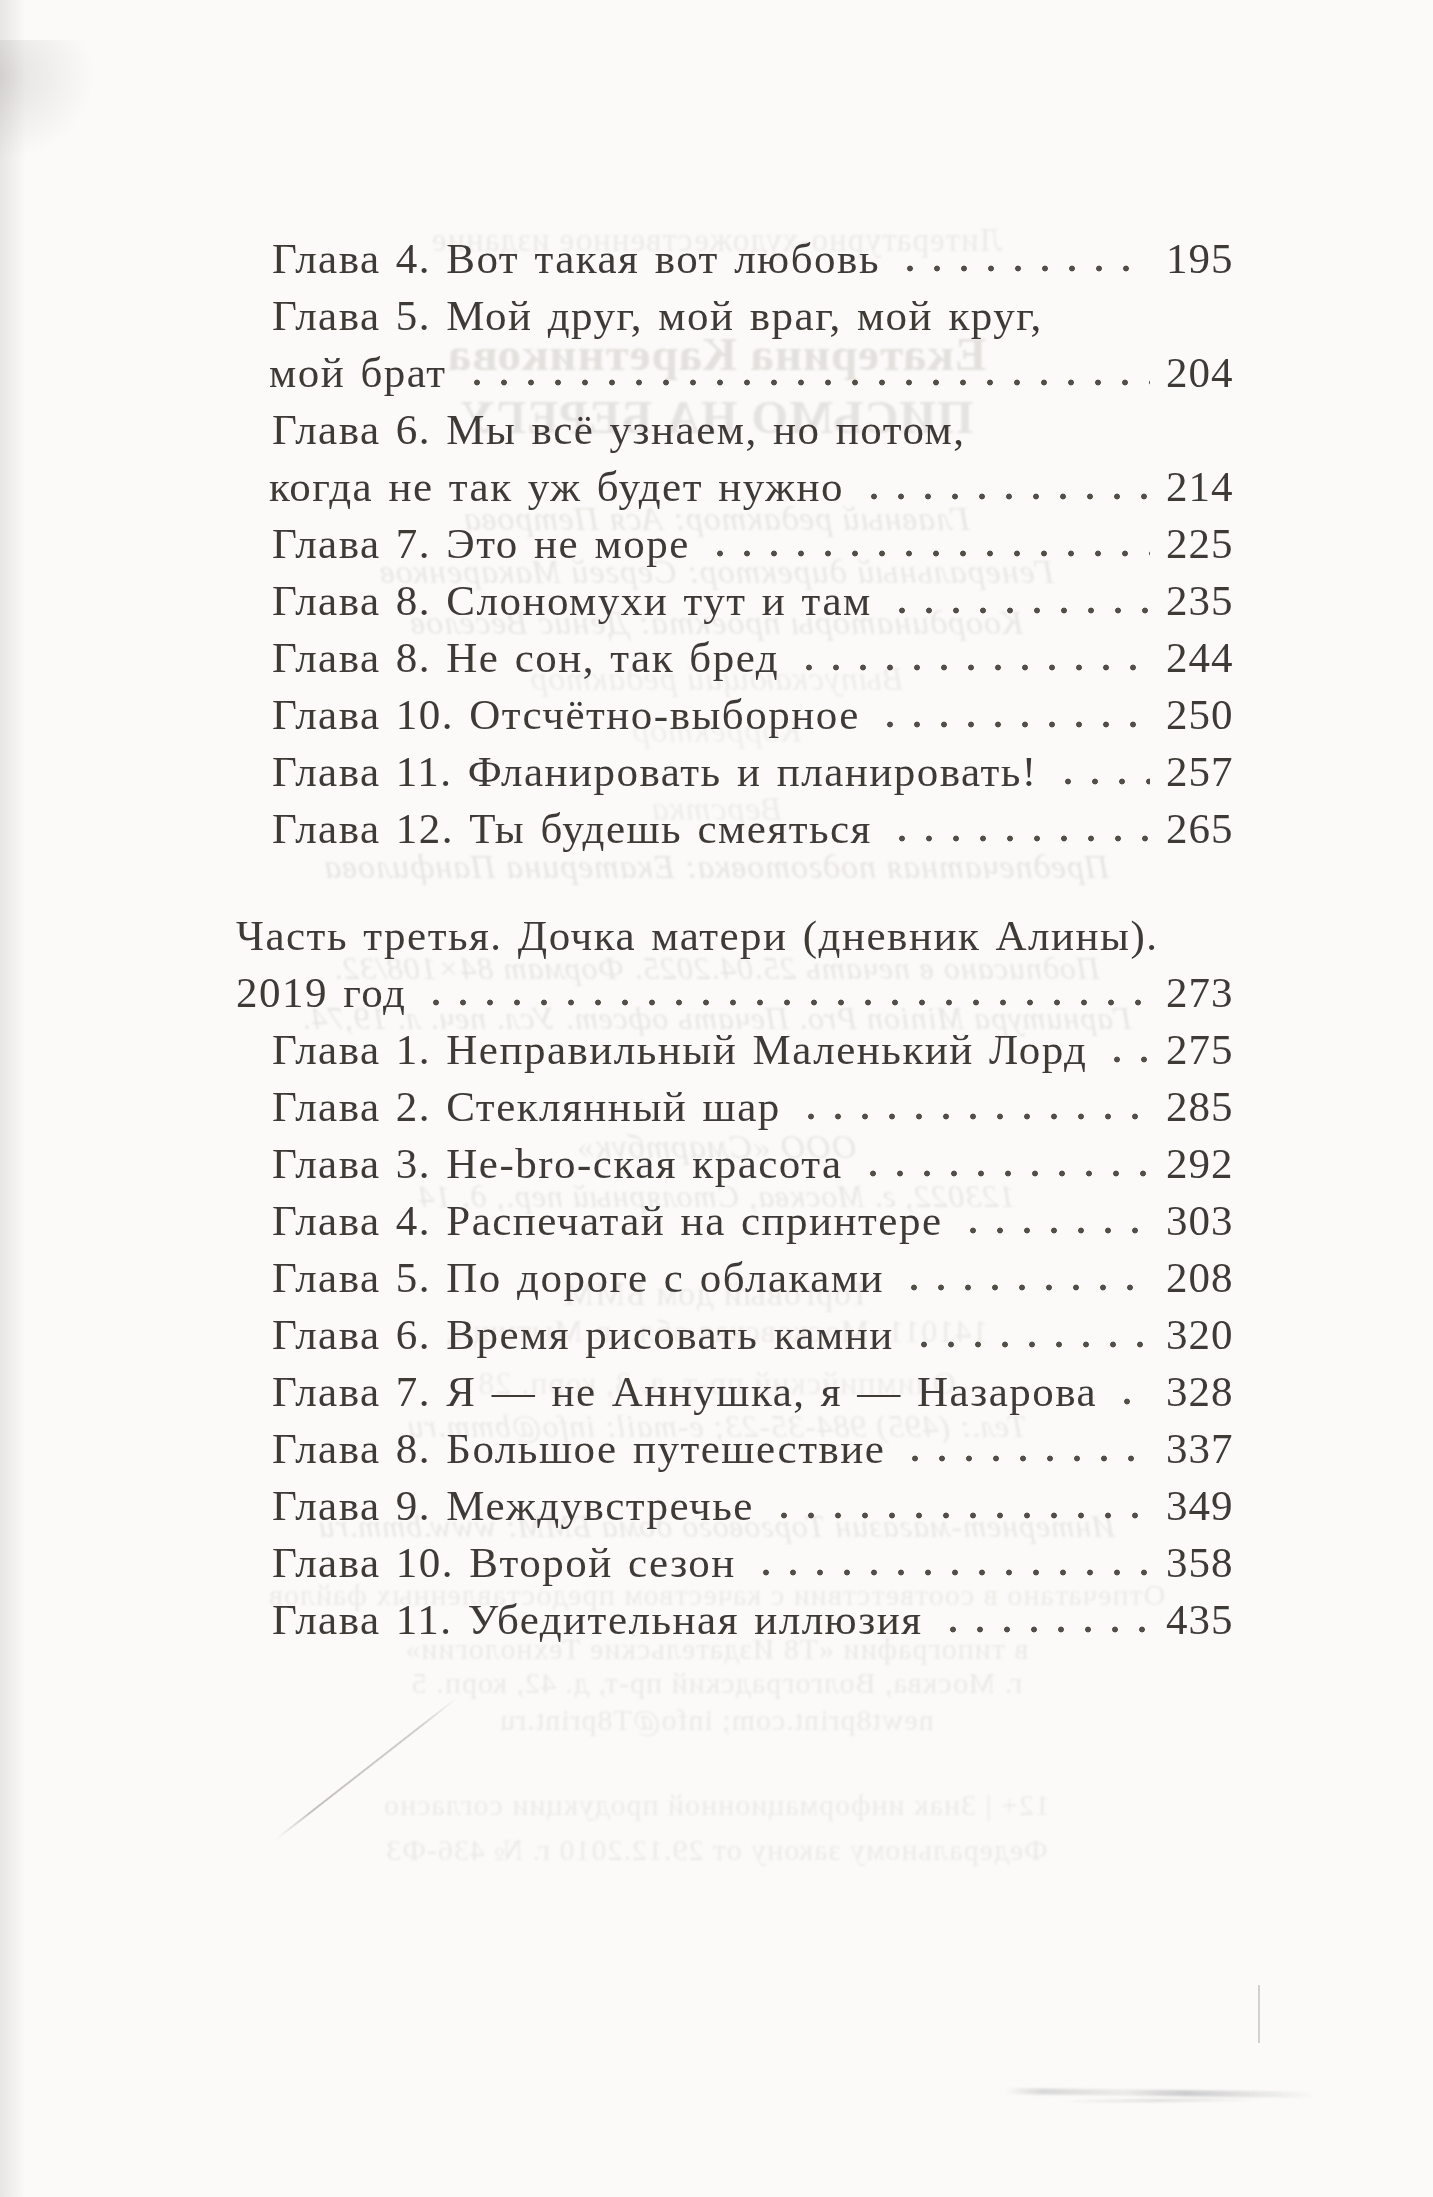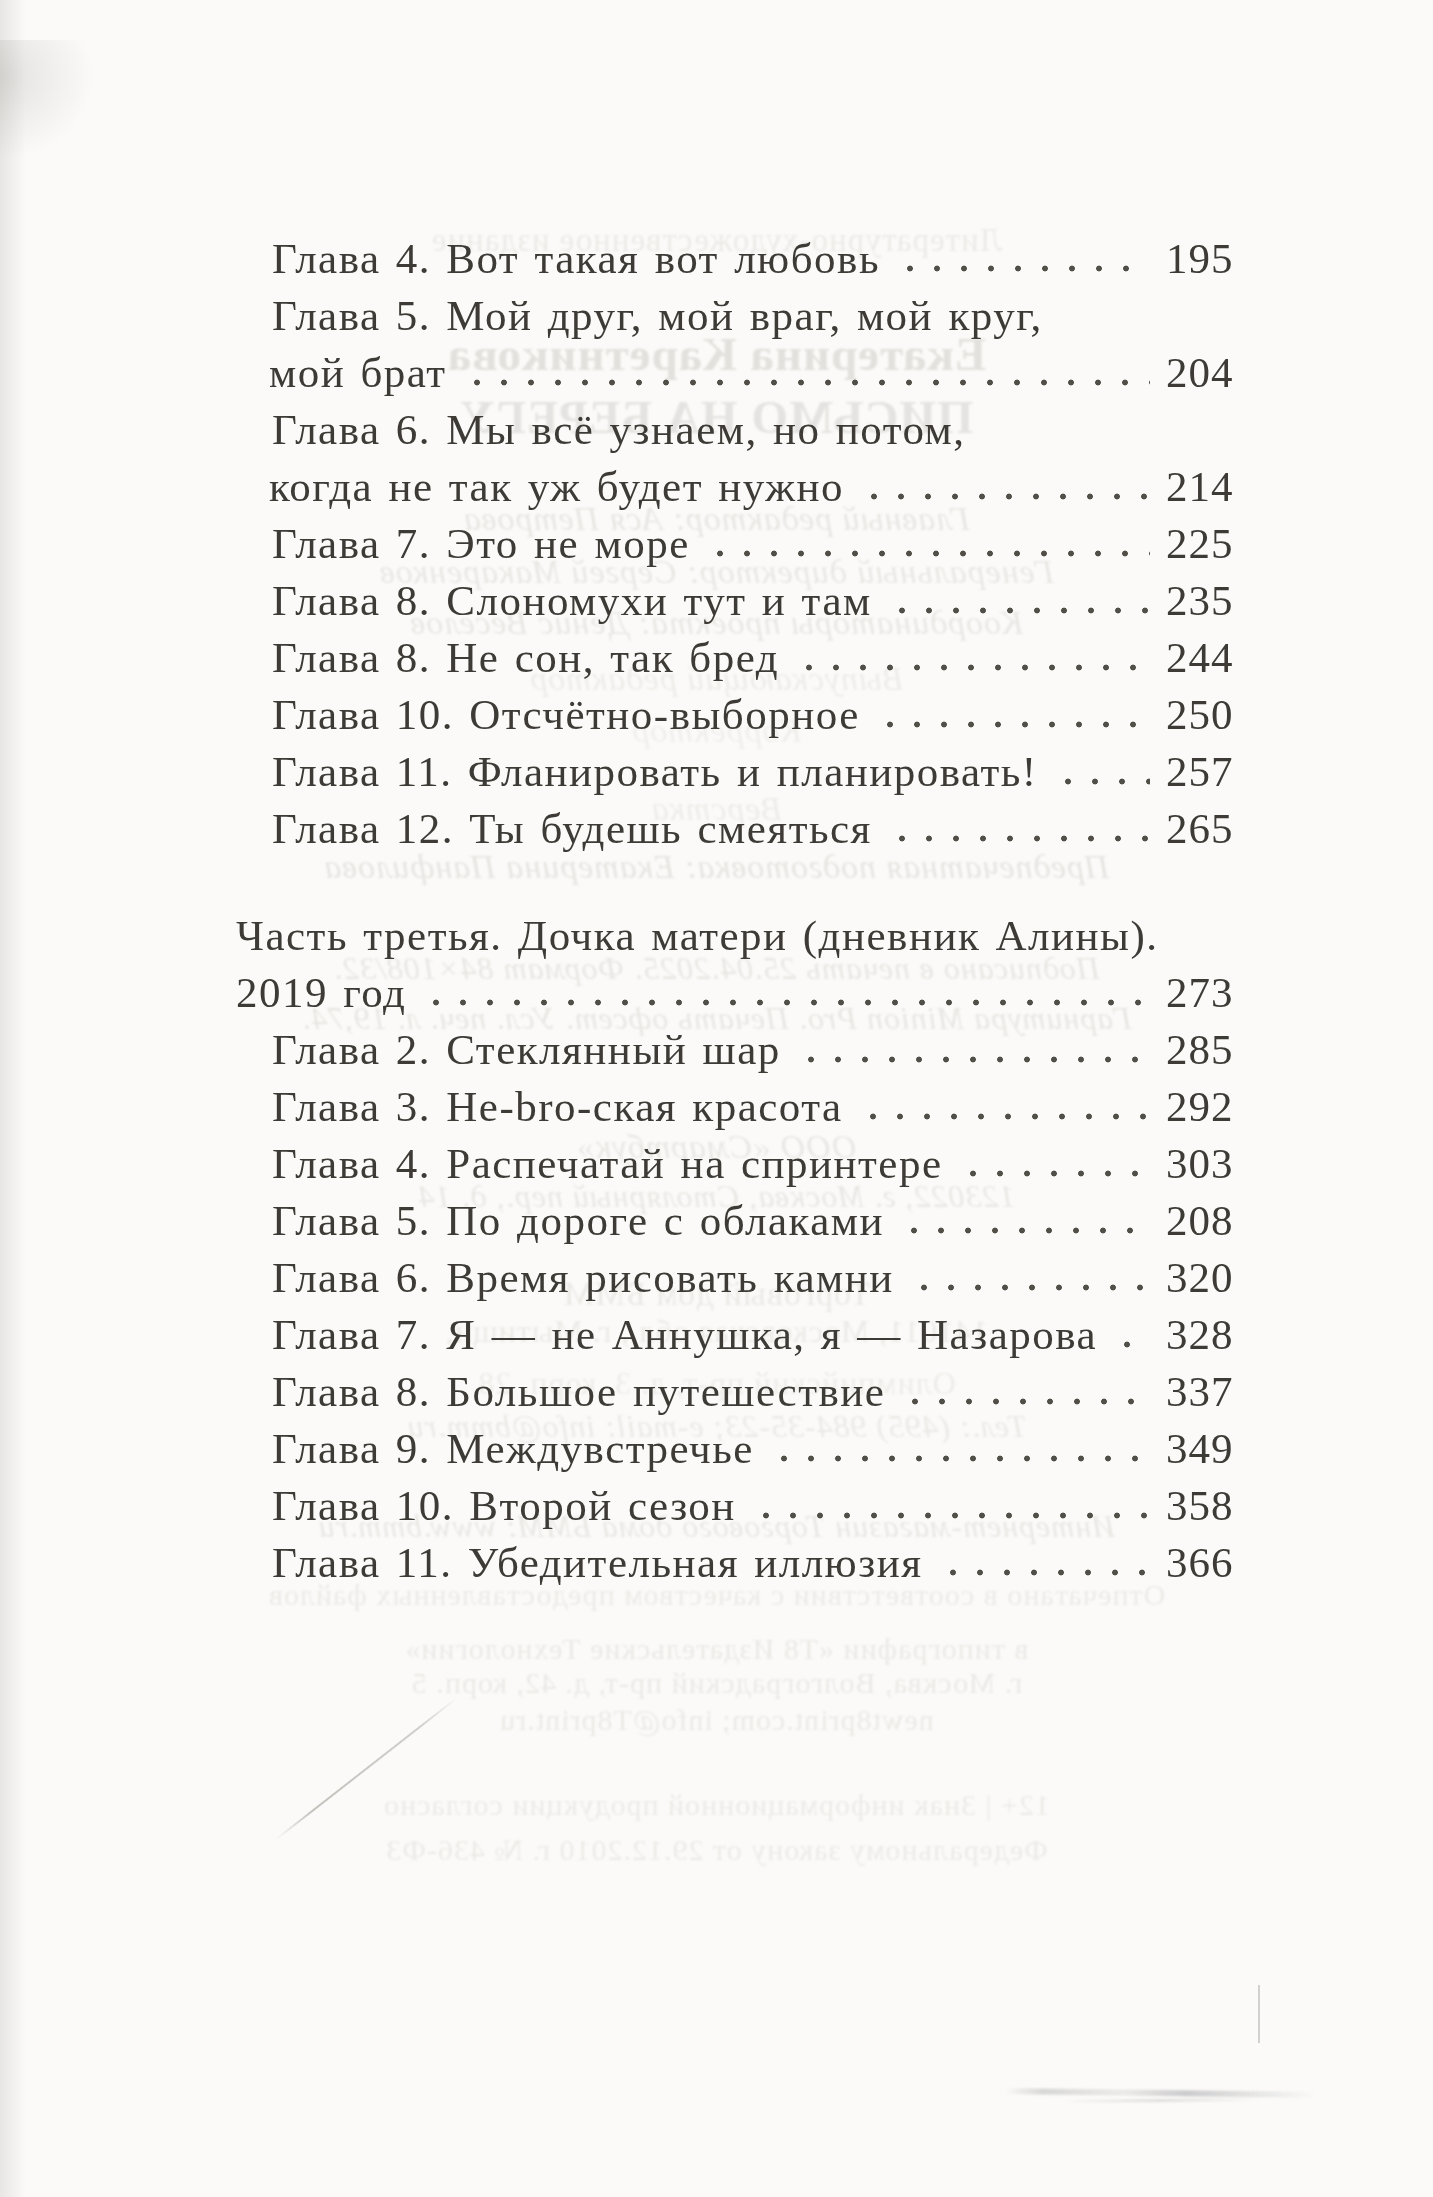--- a/index.html
+++ b/index.html
@@ -134,20 +134,25 @@
       </div>
       <div class="row section gap">
         <span class="title">Часть третья. Дочка матери (дневник Алины).</span>
       </div>
       <div class="row section">
         <span class="title">2019 год</span>
         <span class="dots"></span>
         <span class="num">273</span>
       </div>
       <div class="row chapter">
+        <span class="title">Глава 1. Неправильный Маленький Лорд</span>
+        <span class="dots"></span>
+        <span class="num">275</span>
+      </div>
+      <div class="row chapter">
         <span class="title">Глава 2. Стеклянный шар</span>
         <span class="dots"></span>
         <span class="num">285</span>
       </div>
       <div class="row chapter">
         <span class="title">Глава 3. Не-bro-ская красота</span>
         <span class="dots"></span>
         <span class="num">292</span>
       </div>
       <div class="row chapter">
@@ -181,21 +186,21 @@
         <span class="num">349</span>
       </div>
       <div class="row chapter">
         <span class="title">Глава 10. Второй сезон</span>
         <span class="dots"></span>
         <span class="num">358</span>
       </div>
       <div class="row chapter">
         <span class="title">Глава 11. Убедительная иллюзия</span>
         <span class="dots"></span>
-        <span class="num">366</span>
+        <span class="num">435</span>
       </div>
     </div>
   <div class="edge-left"></div>
   <div class="corner-tl"></div>
   <div class="crease"></div>
   <div class="smudge"></div>
   <div class="smudge2"></div>
   <div class="hairline"></div>
 </div>
 

